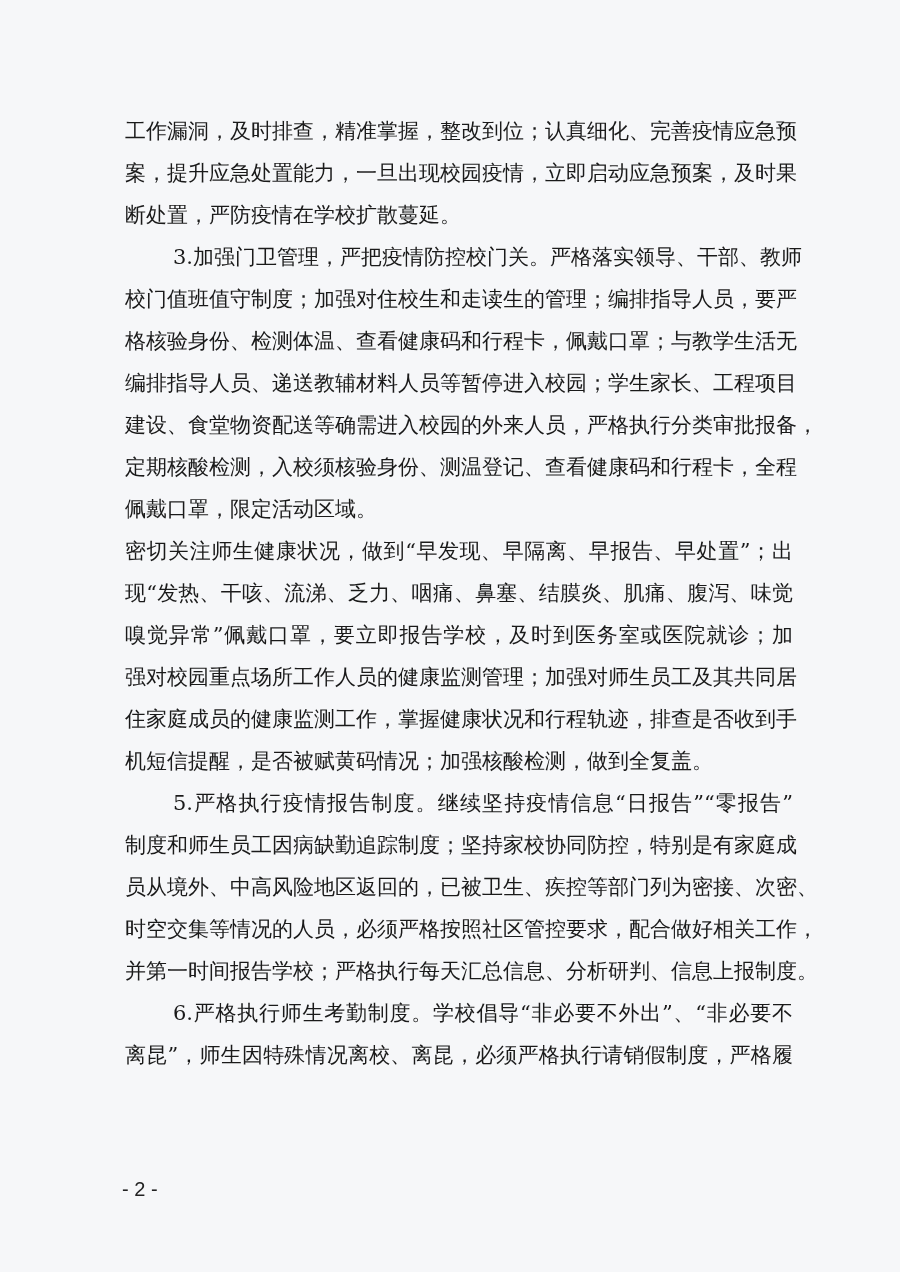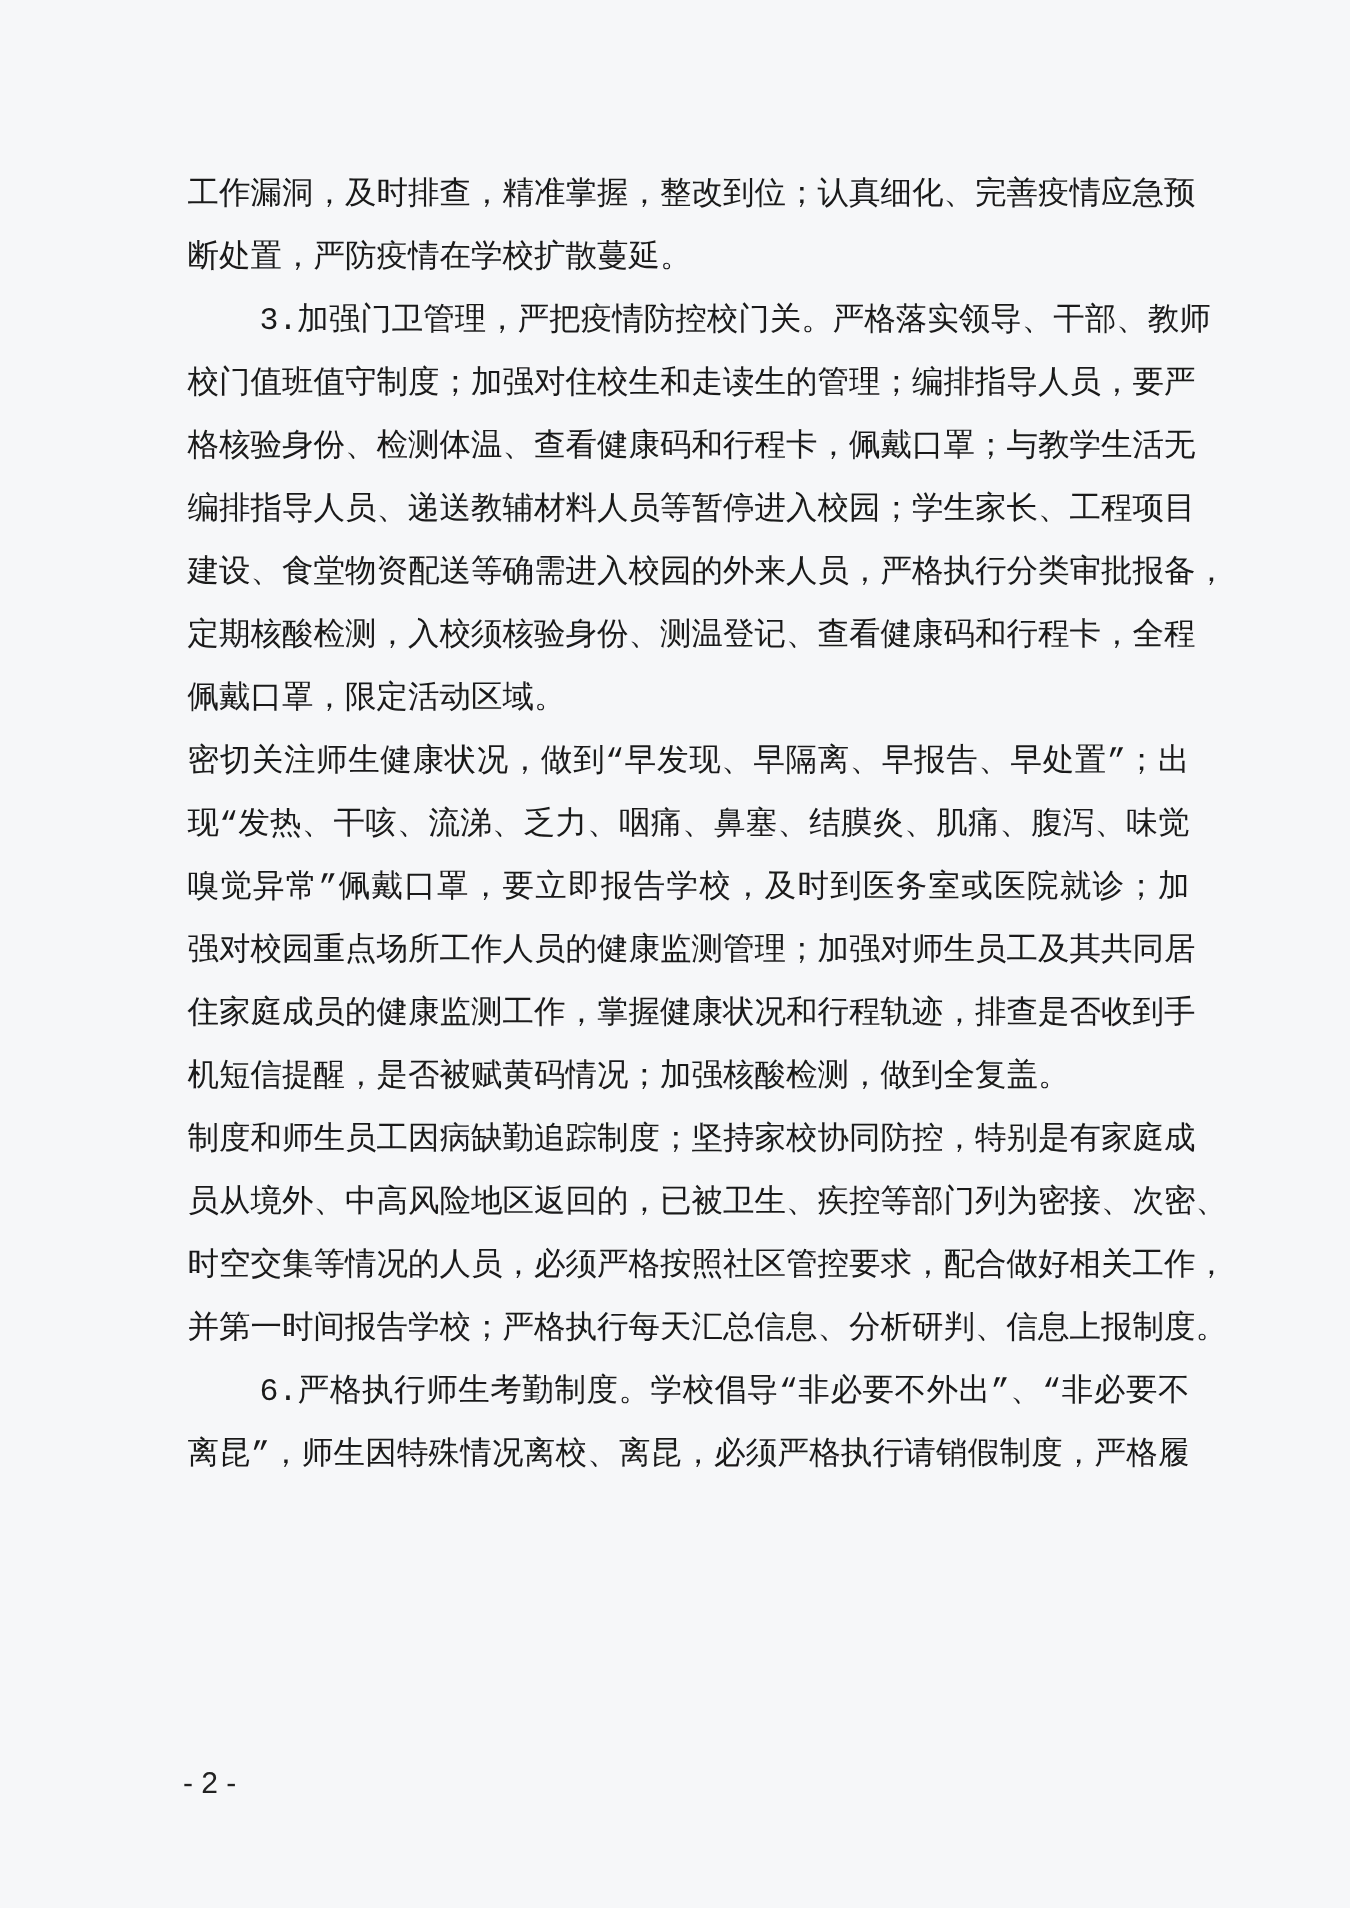--- a/index.html
+++ b/index.html
@@ -23,21 +23,20 @@
   }
   .line {
     display: block;
     height: 42px;
     line-height: 42px;
     font-size: 21px;
     white-space: nowrap;
     text-align: justify;
     text-align-last: justify;
     letter-spacing: 0;
-    font-family: Liberation Mono, monospace;
   }
   .line.last {
     text-align-last: left;
   }
   .line.indent {
     padding-left: 48px;
   }
   .para {
     margin: 0;
   }
@@ -50,20 +49,21 @@
     color: #222;
   }
 </style>
 </head>
 <body>
 
 <div class="page">
 
   <div class="para">
     <span class="line">工作漏洞，及时排查，精准掌握，整改到位；认真细化、完善疫情应急预</span>
+    <span class="line">案，提升应急处置能力，一旦出现校园疫情，立即启动应急预案，及时果</span>
     <span class="line last">断处置，严防疫情在学校扩散蔓延。</span>
   </div>
 
   <div class="para">
     <span class="line indent">3.加强门卫管理，严把疫情防控校门关。严格落实领导、干部、教师</span>
     <span class="line">校门值班值守制度；加强对住校生和走读生的管理；编排指导人员，要严</span>
     <span class="line">格核验身份、检测体温、查看健康码和行程卡，佩戴口罩；与教学生活无</span>
     <span class="line">编排指导人员、递送教辅材料人员等暂停进入校园；学生家长、工程项目</span>
     <span class="line">建设、食堂物资配送等确需进入校园的外来人员，严格执行分类审批报备，</span>
     <span class="line">定期核酸检测，入校须核验身份、测温登记、查看健康码和行程卡，全程</span>
@@ -73,20 +73,21 @@
   <div class="para">
     <span class="line">密切关注师生健康状况，做到“早发现、早隔离、早报告、早处置”；出</span>
     <span class="line">现“发热、干咳、流涕、乏力、咽痛、鼻塞、结膜炎、肌痛、腹泻、味觉</span>
     <span class="line">嗅觉异常”佩戴口罩，要立即报告学校，及时到医务室或医院就诊；加</span>
     <span class="line">强对校园重点场所工作人员的健康监测管理；加强对师生员工及其共同居</span>
     <span class="line">住家庭成员的健康监测工作，掌握健康状况和行程轨迹，排查是否收到手</span>
     <span class="line last">机短信提醒，是否被赋黄码情况；加强核酸检测，做到全复盖。</span>
   </div>
 
   <div class="para">
+    <span class="line indent">5.严格执行疫情报告制度。继续坚持疫情信息“日报告”“零报告”</span>
     <span class="line">制度和师生员工因病缺勤追踪制度；坚持家校协同防控，特别是有家庭成</span>
     <span class="line">员从境外、中高风险地区返回的，已被卫生、疾控等部门列为密接、次密、</span>
     <span class="line">时空交集等情况的人员，必须严格按照社区管控要求，配合做好相关工作，</span>
     <span class="line">并第一时间报告学校；严格执行每天汇总信息、分析研判、信息上报制度。</span>
   </div>
 
   <div class="para">
     <span class="line indent">6.严格执行师生考勤制度。学校倡导“非必要不外出”、“非必要不</span>
     <span class="line">离昆”，师生因特殊情况离校、离昆，必须严格执行请销假制度，严格履</span>
   </div>

